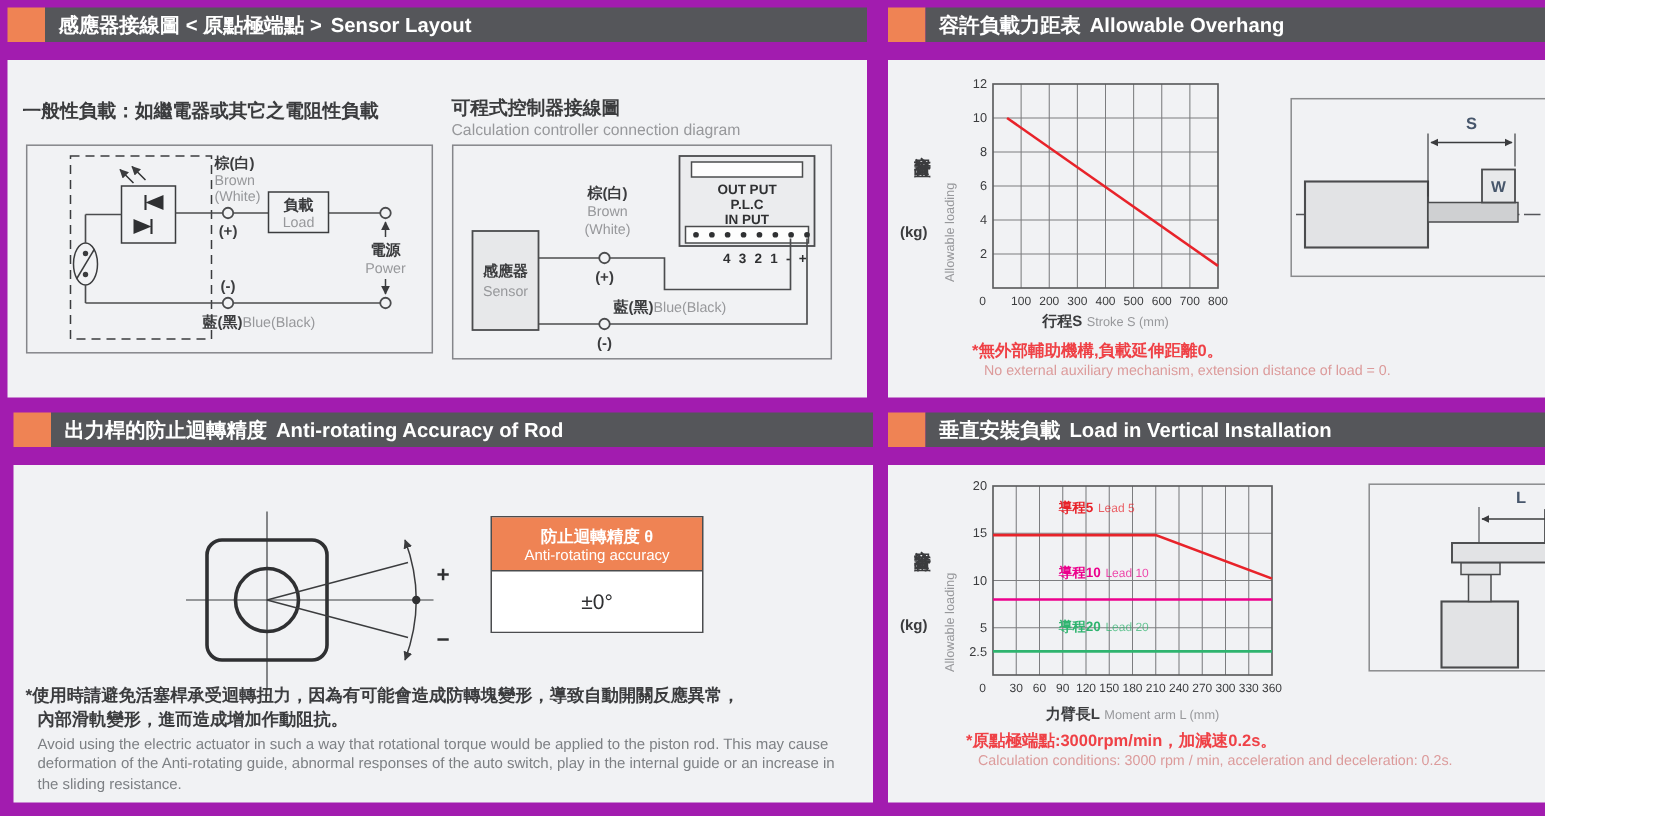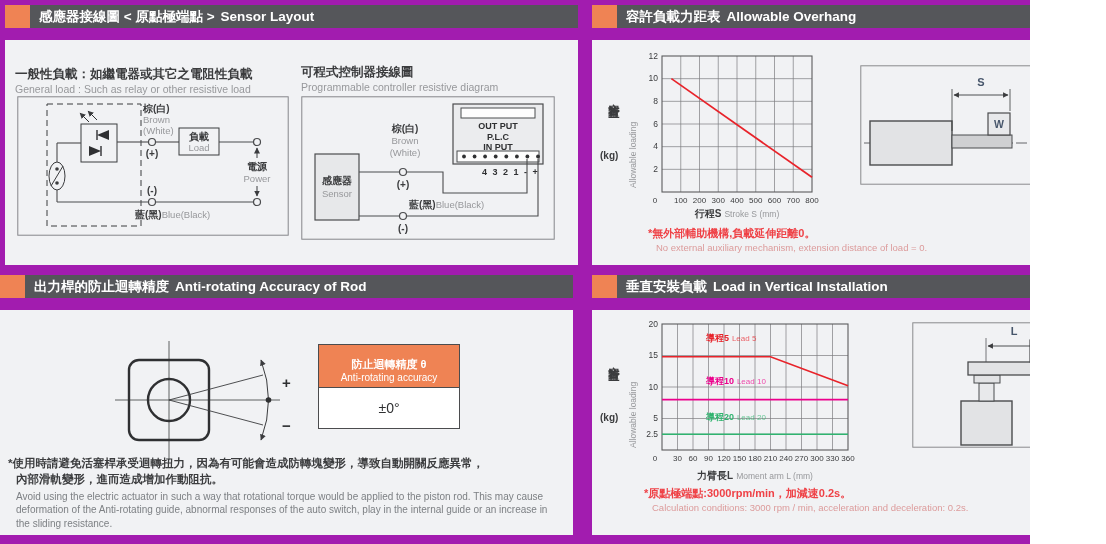--- a/index.html
+++ b/index.html
@@ -16,21 +16,21 @@
   .sec-title{position:absolute;font-size:12.5px;font-weight:bold;color:#3b3c3e;white-space:nowrap;}
   .sec-sub{position:absolute;font-size:10.5px;color:#97989b;white-space:nowrap;}
   .note-red{position:absolute;font-size:11px;font-weight:bold;color:#ef4146;white-space:nowrap;}
   .note-red-lt{position:absolute;font-size:9.5px;color:#dc9b9b;white-space:nowrap;}
   .ylzh{position:absolute;writing-mode:vertical-rl;text-orientation:upright;font-size:11px;
         font-weight:bold;letter-spacing:1px;color:#3b3c3e;}
   .ykg{position:absolute;font-size:10px;font-weight:bold;color:#3b3c3e;}
   .yen{position:absolute;font-size:8.5px;color:#97989b;transform:rotate(-90deg);
        transform-origin:left top;white-space:nowrap;}
   .tbl{position:absolute;width:140px;border:1.5px solid #4b4c4e;}
-  .tbl-h{background:#ef8354;color:#fff;text-align:center;padding:12px 0 4px;}
+  .tbl-h{background:#ef8354;color:#fff;text-align:center;padding:5px 0 4px;}
   .tbl-h .l1{font-size:11px;font-weight:bold;display:block;}
   .tbl-h .l2{font-size:10px;display:block;}
   .tbl-v{background:#fff;border-top:1.5px solid #4b4c4e;text-align:center;
          font-size:14px;padding:12px 0;color:#2f3032;}
   .notep{position:absolute;font-size:11.5px;font-weight:bold;color:#3b3c3e;white-space:nowrap;}
   .notep-en{position:absolute;font-size:10px;color:#7d8084;line-height:1.33;width:540px;}
   svg{position:absolute;overflow:visible;}
   svg text{font-family:"Liberation Sans","DejaVu Sans",sans-serif;}
 </style>
 </head>
@@ -40,23 +40,22 @@
 
   <div class="panel" style="left:5px;top:5px;width:573px;">
     <div class="hdr">
       <div class="hdr-sq"></div>
       <div class="hdr-bar">
         <span>感應器接線圖 &lt; 原點極端點 &gt;</span><span class="en">Sensor Layout</span>
       </div>
     </div>
     <div class="pbody w-l">
       <div class="sec-title" style="left:10px;top:26px;">一般性負載：如繼電器或其它之電阻性負載</div>
-      <div class="sec-sub" style="left:10px;top:43px;">General load : Such as relay or other resistive load</div>
       <div class="sec-title" style="left:296px;top:24px;">可程式控制器接線圖</div>
-      <div class="sec-sub" style="left:296px;top:41px;">Programmable controller resistive diagram</div>
+      <div class="sec-sub" style="left:296px;top:41px;">Calculation controller connection diagram</div>
 
       <svg style="left:12px;top:56px;" width="272" height="140" viewBox="0 0 272 140">
         <defs>
           <marker id="arr1" markerWidth="7" markerHeight="7" refX="5.5" refY="3" orient="auto-start-reverse">
             <path d="M0,0L6,3L0,6Z" fill="#3b3c3e"></path>
           </marker>
         </defs>
         <rect x="0.8" y="0.8" width="270.4" height="138.4" fill="none" stroke="#85868a"></rect>
         <rect x="30" y="8" width="94" height="122" fill="none" stroke="#3b3c3e" stroke-dasharray="6 4"></rect>
         <g>
@@ -203,21 +202,21 @@
         <line x1="94" y1="30" x2="148" y2="30" stroke="#3b3c3e" stroke-width="0.9" marker-start="url(#arrS)" marker-end="url(#arrS)"></line>
         <text x="121" y="21" text-anchor="middle" font-size="11" font-weight="bold" fill="#47566b">S</text>
         <text x="139" y="63" text-anchor="middle" font-size="10.5" font-weight="bold" fill="#47566b">W</text>
       </svg>
 
       <div class="note-red" style="left:56px;top:186px;">*無外部輔助機構,負載延伸距離0。</div>
       <div class="note-red-lt" style="left:64px;top:202px;">No external auxiliary mechanism, extension distance of load = 0.</div>
     </div>
   </div>
 
-  <div class="panel" style="left:0;top:275px;width:573px;">
+  <div class="panel" style="left:9px;top:275px;width:573px;">
     <div class="hdr">
       <div class="hdr-sq"></div>
       <div class="hdr-bar">
         <span>出力桿的防止迴轉精度</span><span class="en">Anti-rotating Accuracy of Rod</span>
       </div>
     </div>
     <div class="pbody w-l">
       <svg style="left:112px;top:28px;" width="210" height="125" viewBox="0 0 210 125">
         <defs>
           <marker id="arrBL" markerWidth="7" markerHeight="7" refX="5.5" refY="3" orient="auto-start-reverse">

